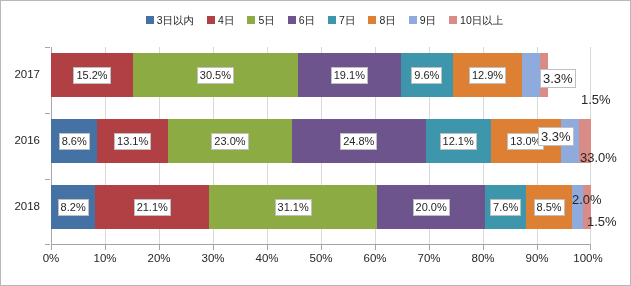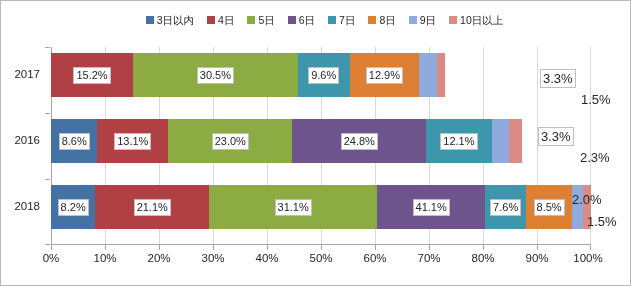--- a/index.html
+++ b/index.html
@@ -267,20 +267,23 @@
 
     <div class="rows">
 
       <div class="bar-row r0">
         <div class="seg" style="width:15.2%;background:#B04044">
           <span class="seg-label">15.2%</span>
         </div>
         <div class="seg" style="width:30.5%;background:#8CAB42">
           <span class="seg-label">30.5%</span>
         </div>
+        <div class="seg" style="width:19.1%;background:#6E548C">
+          <span class="seg-label">19.1%</span>
+        </div>
         <div class="seg" style="width:9.6%;background:#3D96AC">
           <span class="seg-label">9.6%</span>
         </div>
         <div class="seg" style="width:12.9%;background:#DE8034">
           <span class="seg-label">12.9%</span>
         </div>
         <div class="seg" style="width:3.3%;background:#8FAADC"></div>
         <div class="seg" style="width:1.5%;background:#D98B85"></div>
         <span class="callout" style="left:489px;top:16px">3.3%</span>
         <span class="callout plain" style="left:504px;top:38px">1.5%</span>
@@ -295,38 +298,41 @@
         </div>
         <div class="seg" style="width:23.0%;background:#8CAB42">
           <span class="seg-label">23.0%</span>
         </div>
         <div class="seg" style="width:24.8%;background:#6E548C">
           <span class="seg-label">24.8%</span>
         </div>
         <div class="seg" style="width:12.1%;background:#3D96AC">
           <span class="seg-label">12.1%</span>
         </div>
+        <div class="seg" style="width:13.0%;background:#DE8034">
+          <span class="seg-label">13.0%</span>
+        </div>
         <div class="seg" style="width:3.3%;background:#8FAADC"></div>
         <div class="seg" style="width:2.3%;background:#D98B85"></div>
         <span class="callout" style="left:487px;top:8px">3.3%</span>
-        <span class="callout plain" style="left:503px;top:30px">2.3%</span>
+        <span class="callout plain" style="left:503px;top:30px">33.0%</span>
       </div>
 
       <div class="bar-row r2">
         <div class="seg" style="width:8.2%;background:#4472A4">
           <span class="seg-label">8.2%</span>
         </div>
         <div class="seg" style="width:21.1%;background:#B04044">
           <span class="seg-label">21.1%</span>
         </div>
         <div class="seg" style="width:31.1%;background:#8CAB42">
           <span class="seg-label">31.1%</span>
         </div>
         <div class="seg" style="width:20.0%;background:#6E548C">
-          <span class="seg-label">41.1%</span>
+          <span class="seg-label">20.0%</span>
         </div>
         <div class="seg" style="width:7.6%;background:#3D96AC">
           <span class="seg-label">7.6%</span>
         </div>
         <div class="seg" style="width:8.5%;background:#DE8034">
           <span class="seg-label">8.5%</span>
         </div>
         <div class="seg" style="width:2.0%;background:#8FAADC"></div>
         <div class="seg" style="width:1.5%;background:#D98B85"></div>
         <span class="callout plain" style="left:495px;top:6px">2.0%</span>

